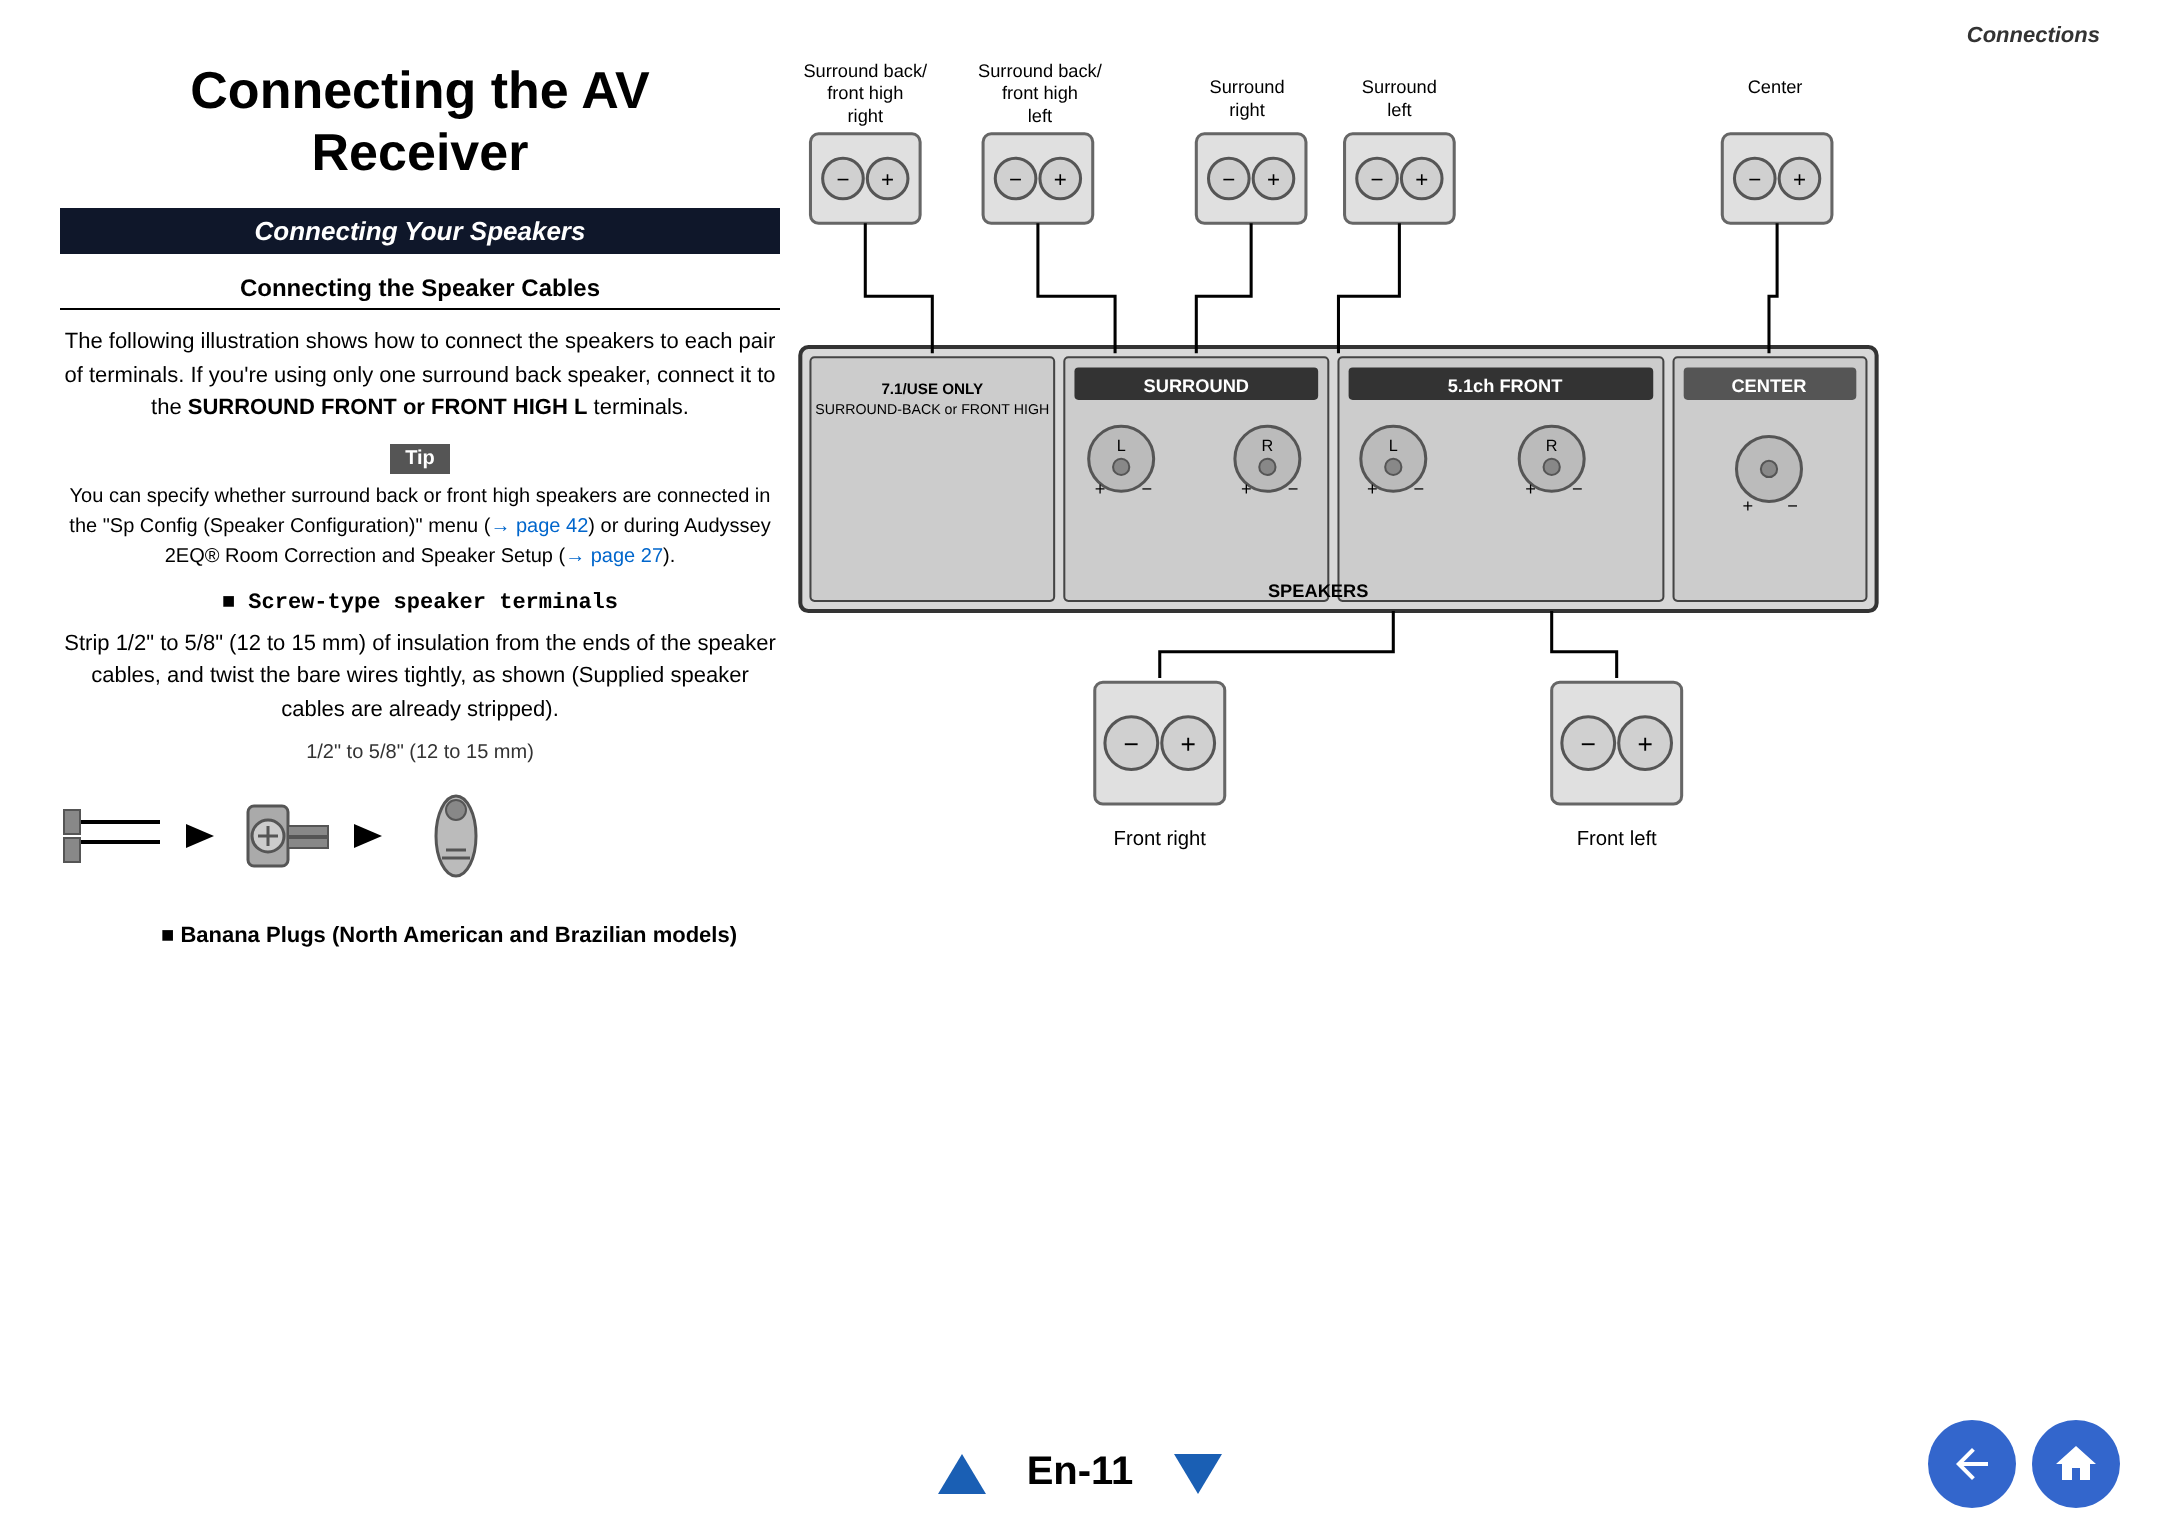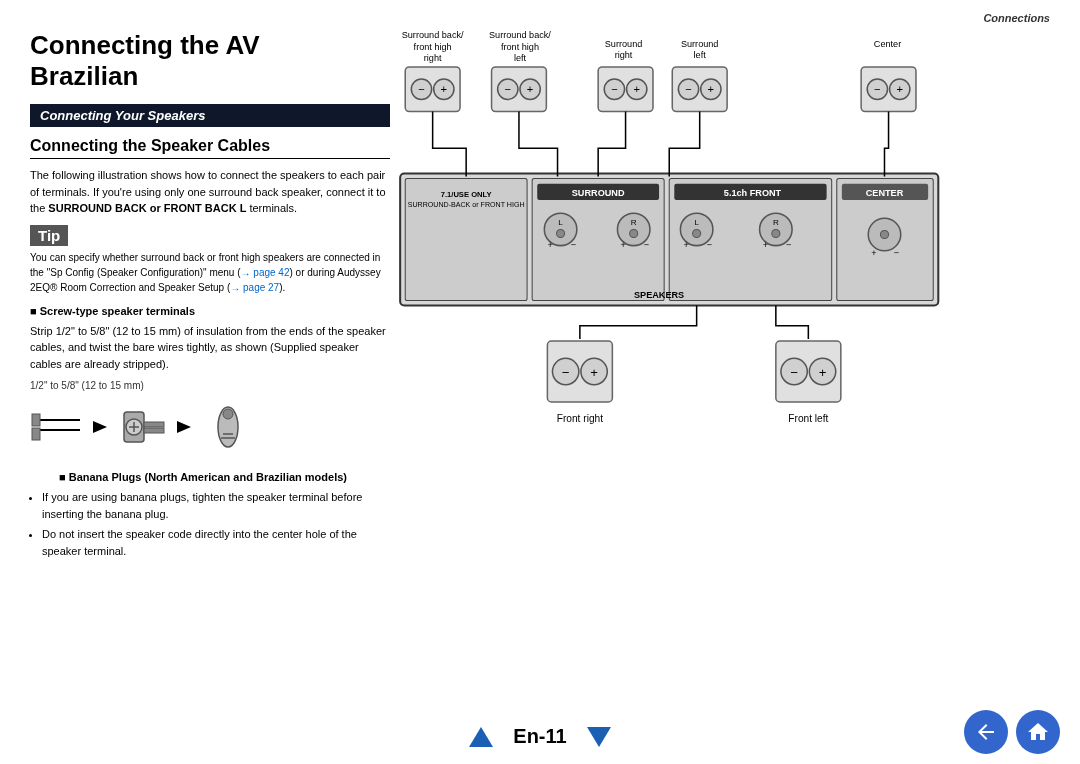--- a/index.html
+++ b/index.html
@@ -22,68 +22,70 @@
       font-size: 11px;
       color: #333;
       font-weight: bold;
     }
     
     .left-col {
       position: absolute;
       left: 30px;
       top: 30px;
       width: 360px;
+      text-align: center;
     }
     .main-title {
       font-size: 26px;
       font-weight: bold;
       line-height: 1.2;
       margin-bottom: 12px;
     }
     .section-header {
       background: #0f172a;
       color: #fff;
       font-size: 13px;
       font-style: italic;
       font-weight: bold;
       padding: 4px 10px;
       margin-bottom: 10px;
     }
     .sub-header {
-      font-size: 16px;
+      font-size: 12px;
       font-weight: bold;
       border-bottom: 1.5px solid #000;
       padding-bottom: 3px;
       margin-bottom: 8px;
     }
     .body-text {
       font-size: 11px;
       line-height: 1.5;
       margin-bottom: 8px;
     }
     .tip-box {
       background: #555;
       color: #fff;
-      font-size: 15px;
+      font-size: 10px;
       font-weight: bold;
       padding: 2px 8px;
       display: inline-block;
       margin-bottom: 4px;
     }
     .tip-content {
       font-size: 10px;
       line-height: 1.5;
       margin-bottom: 10px;
       color: #000;
     }
     .tip-content a { color: #0066cc; text-decoration: none; }
     .screw-header {
       font-size: 11px;
       font-weight: bold;
       margin-bottom: 6px;
+      font-family: Liberation Mono, monospace;
     }
     .screw-header::before { content: '■ '; }
     .banana-header {
       font-size: 11px;
       font-weight: bold;
       margin-bottom: 6px;
       padding-left: 29px;
     }
     .banana-header::before { content: '■ '; }
     .measurement-label {
@@ -166,29 +168,29 @@
     }
   </style>
 </head>
 <body>
 
 <div class="top-right-label">Connections</div>
 
 <div class="left-col">
   <div class="main-title">
     <span>Connecting the AV</span><br>
-    <span>Brazilian</span>
+    <span>Receiver</span>
   </div>
 
   <div class="section-header">Connecting Your Speakers</div>
 
   <div class="sub-header">Connecting the Speaker Cables</div>
 
   <div class="body-text">
-    The following illustration shows how to connect the speakers to each pair of terminals. If you're using only one surround back speaker, connect it to the <strong>SURROUND BACK or FRONT BACK L</strong> terminals.
+    The following illustration shows how to connect the speakers to each pair of terminals. If you're using only one surround back speaker, connect it to the <strong>SURROUND FRONT or FRONT HIGH L</strong> terminals.
   </div>
 
   <div class="tip-box">Tip</div>
   <div class="tip-content">
     You can specify whether surround back or front high speakers are connected in the "Sp Config (Speaker Configuration)" menu (<a>→ page 42</a>) or during Audyssey 2EQ® Room Correction and Speaker Setup (<a>→ page 27</a>).
   </div>
 
   <div class="screw-header">Screw-type speaker terminals</div>
   <div class="body-text">Strip 1/2" to 5/8" (12 to 15 mm) of insulation from the ends of the speaker cables, and twist the bare wires tightly, as shown (Supplied speaker cables are already stripped).</div>
 
@@ -223,24 +225,20 @@
 
     <svg class="tool-svg" width="50" height="50" viewBox="0 0 50 50">
       <ellipse cx="25" cy="25" rx="10" ry="20" fill="#bbb" stroke="#555" stroke-width="1.5"></ellipse>
       <ellipse cx="25" cy="12" rx="5" ry="5" fill="#888" stroke="#555" stroke-width="1"></ellipse>
       <line x1="20" y1="32" x2="30" y2="32" stroke="#555" stroke-width="1.5"></line>
       <line x1="18" y1="36" x2="32" y2="36" stroke="#555" stroke-width="1.5"></line>
     </svg>
   </div>
 
   <div class="banana-header">Banana Plugs (North American and Brazilian models)</div>
-  <ul class="bullet-list">
-    <li>If you are using banana plugs, tighten the speaker terminal before inserting the banana plug.</li>
-    <li>Do not insert the speaker code directly into the center hole of the speaker terminal.</li>
-  </ul>
 </div>
 
 <svg class="main-diagram" viewBox="0 0 650 480" xmlns="http://www.w3.org/2000/svg">
 
   <text x="42" y="12" font-size="9" text-anchor="middle" font-family="Arial">Surround back/</text>
   <text x="42" y="23" font-size="9" text-anchor="middle" font-family="Arial">front high</text>
   <text x="42" y="34" font-size="9" text-anchor="middle" font-family="Arial">right</text>
 
   <text x="128" y="12" font-size="9" text-anchor="middle" font-family="Arial">Surround back/</text>
   <text x="128" y="23" font-size="9" text-anchor="middle" font-family="Arial">front high</text>

